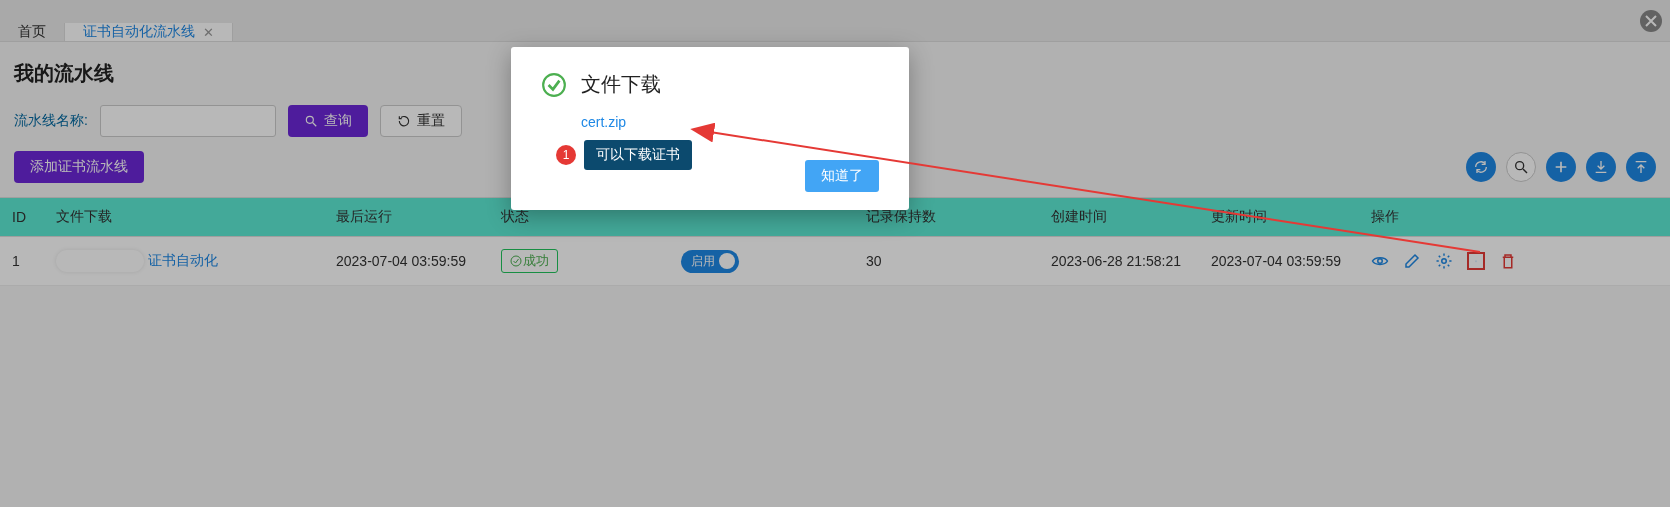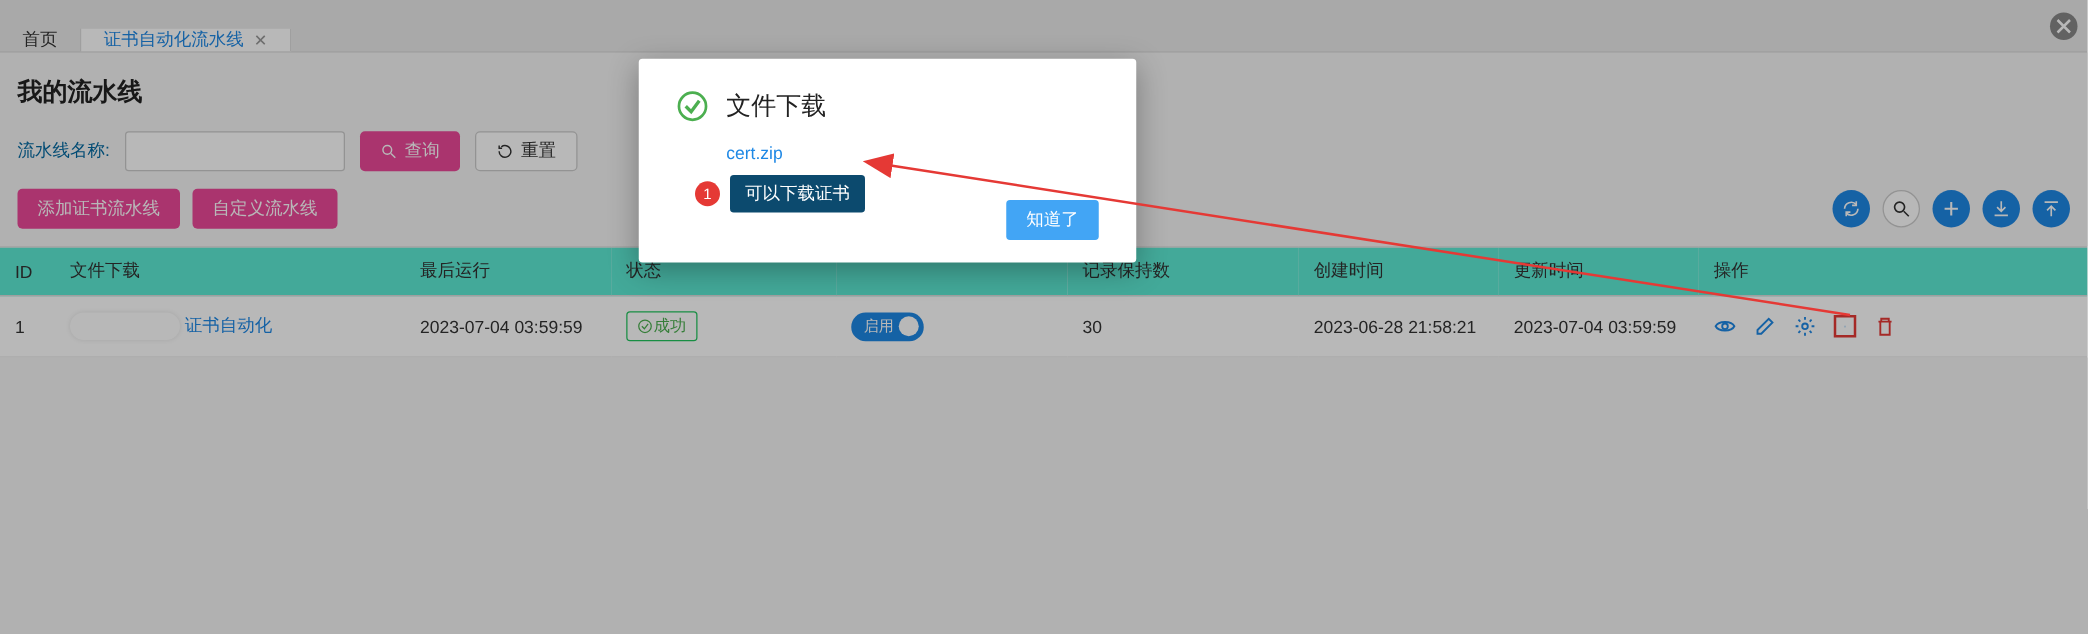--- a/index.html
+++ b/index.html
@@ -13,21 +13,21 @@
 .tab-close-global { position:absolute; right:8px; top:50%; transform:translateY(-50%); width:22px; height:22px; border-radius:50%; background:#888; display:flex; align-items:center; justify-content:center; cursor:pointer; }
 
 
 .page-title { padding:18px 14px 14px; font-size:20px; font-weight:600; color:#222;font-family:Liberation Serif, serif; }
 
 
 .filter-bar { padding:4px 14px 14px; display:flex; align-items:center; gap:12px; font-size:14px; }
 .filter-bar label { color:#0369a1; }
 .filter-bar input[type=text] { height:32px; width:176px; border:1px solid #ccc; padding:0 8px; background:#fff; border-radius:3px; }
 .btn { height:32px; padding:0 16px; border:none; border-radius:4px; font-size:14px; cursor:pointer; display:inline-flex; align-items:center; gap:6px; }
-.btn-primary { background:#ec4899; color:#fff;align-items:center; }
+.btn-primary { background:#6d28d9; color:#fff;align-items:center; }
 .btn-default { background:#fff; color:#333; border:1px solid #ccc; }
 
 
 .action-row { padding:0 14px 14px; display:flex; align-items:center; gap:10px; }
 .spacer { flex:1; }
 .circle-btn { width:30px; height:30px; border-radius:50%; display:inline-flex; align-items:center; justify-content:center; cursor:pointer; color:#fff; }
 .circle-btn.blue { background:#1e88e5; }
 .circle-btn.white { background:#fff; border:1px solid #ccc; color:#333; }
 
 
@@ -98,23 +98,20 @@
         <path d="M4 12 a8 8 0 1 0 3 -6" fill="none" stroke="#333" stroke-width="2"></path>
         <path d="M4 4 L4 8 L8 8" fill="none" stroke="#333" stroke-width="2"></path>
       </svg>
     <span>重置</span>
   </button>
 </div>
 
 <div class="action-row">
   <button class="btn btn-primary">
       <span>添加证书流水线</span>
-    </button>
-  <button class="btn btn-primary">
-      <span>自定义流水线</span>
     </button>
   <div class="spacer"></div>
   <span class="circle-btn blue">
       <svg width="16" height="16" viewBox="0 0 24 24">
         <path d="M4 12 a8 8 0 0 1 14 -5 M20 12 a8 8 0 0 1 -14 5" fill="none" stroke="#fff" stroke-width="2"></path>
         <path d="M18 3 L18 8 L13 8 M6 21 L6 16 L11 16" fill="none" stroke="#fff" stroke-width="2"></path>
       </svg>
     </span>
   <span class="circle-btn white">
       <svg width="16" height="16" viewBox="0 0 24 24">

